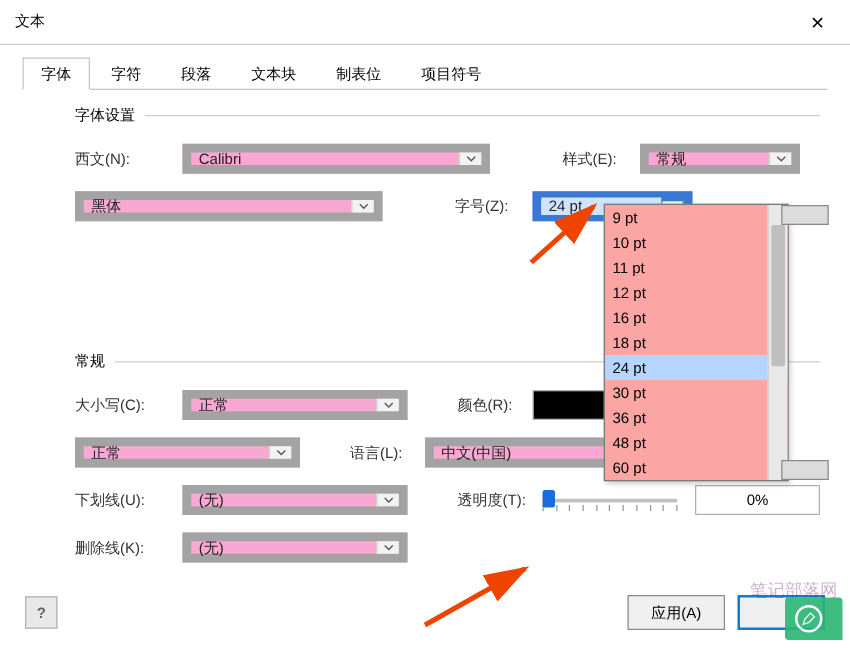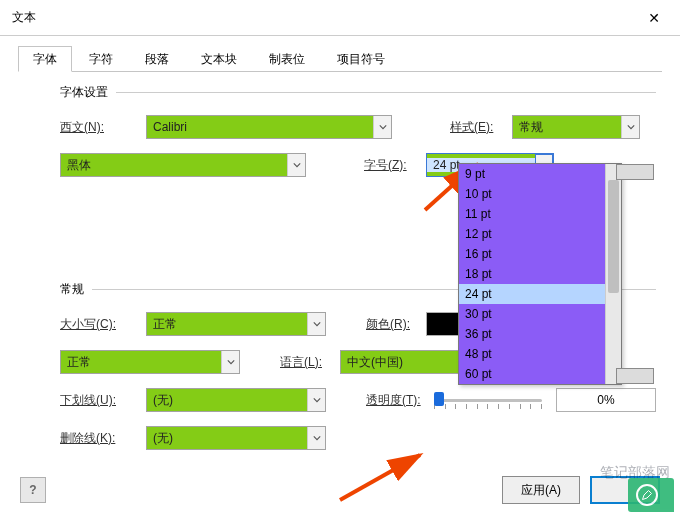--- a/index.html
+++ b/index.html
@@ -12,23 +12,23 @@
 .tabs-bar { margin: 10px 18px 0 18px; border-bottom: 1px solid #c5c5c5; display: flex; height: 26px; }
 .tab { padding: 4px 14px; font-size: 12px; color: #000000; cursor: pointer; border: 1px solid transparent; border-bottom: none; margin-right: 2px; }
 .tab.active { border: 1px solid #c5c5c5; border-bottom: 1px solid #fff; background: #fff; margin-bottom: -1px; }
 
 .panel { padding: 12px 24px 0 24px; margin-left: 36px; }
 .hr-wrap { display: flex; align-items: center; margin-bottom: 14px; }
 .hr-wrap .label { font-size: 12px; margin-right: 8px; }
 .hr-wrap .line { flex: 1; height: 1px; background: #ccc; }
 
 .row { display: flex; align-items: center; margin-bottom: 14px; min-height: 24px; }
-.field-label { width: 86px; text-align: left; font-size: 12px; color: #333; padding-right: 6px; text-decoration: underline; }
-
-.combo { position: relative; border: 1px solid #a3a3a3; background: #84cc16; height: 24px; display: flex; align-items: center; justify-content: center; }
+.field-label { width: 86px; text-align: left; font-size: 12px; color: #333; padding-right: 6px; }
+
+.combo { position: relative; border: 7px solid #a3a3a3; background: #f9a8d4; height: 24px; display: flex; align-items: center; justify-content: center; }
 .combo .value { flex: 1; padding: 0 6px; font-size: 12px; color: #222; }
 .combo .arrow { width: 18px; height: 100%; display: flex; align-items: center; justify-content: center; border-left: 1px solid #ccc; background: #f2f2f2; cursor: pointer; }
 .combo .arrow svg { width: 8px; height: 8px; }
 .combo.open .arrow { border: 1px solid #3a78d6; }
 
 .combo.wide { width: 246px; }
 .combo.mid { width: 128px; }
 .combo.sm  { width: 128px; }
 .combo.lang { width: 190px; }
 
@@ -39,42 +39,42 @@
 .color-swatch .arrow { width: 18px; display: flex; align-items: center; justify-content: center; background: #f2f2f2; border-left: 1px solid #ccc; }
 
 .slider-wrap { display: flex; align-items: center; flex: 1; }
 .slider-track { position: relative; flex: 1; height: 20px; }
 .slider-track .rail { position: absolute; top: 9px; left: 0; right: 0; height: 3px; background: #c0c0c0; border-radius: 2px; }
 .slider-track .ticks { position: absolute; top: 14px; left: 0; right: 0; display: flex; justify-content: space-between; }
 .slider-track .ticks i { width: 1px; height: 5px; background: #999; display: block; }
 .slider-thumb { position: absolute; top: 2px; left: 0; width: 10px; height: 14px; background: #1a6bdc; border-radius: 2px; }
 .slider-val { width: 100px; border: 1px solid #b0b0b0; height: 24px; margin-left: 14px; display: flex; align-items: center; justify-content: center; font-size: 12px; }
 
-.dropdown-list { position: absolute; top: 163px; left: 458px; width: 164px; border: 1px solid #7a7a7a; background: #8b5cf6; z-index: 50; box-shadow: 2px 2px 4px rgba(0,0,0,0.2); }
+.dropdown-list { position: absolute; top: 163px; left: 483px; width: 148px; border: 1px solid #7a7a7a; background: #fca5a5; z-index: 50; box-shadow: 2px 2px 4px rgba(0,0,0,0.2); }
 .dropdown-list .items { max-height: 240px; overflow: hidden; }
 .dropdown-list .item { padding: 3px 6px; font-size: 12px; cursor: pointer; }
 .dropdown-list .item.selected { background: #b5d5ff; }
 .dropdown-list .scrollbar { position: absolute; top: 0; right: 0; width: 16px; height: 100%; background: #e8e8e8; border-left: 1px solid #ccc; }
 .dropdown-list .scrollbar .btn { height: 16px; background: #dcdcdc; display: flex; align-items: center; justify-content: center; }
 .dropdown-list .scrollbar .track { position: absolute; top: 16px; bottom: 16px; left: 0; right: 0; }
 .dropdown-list .scrollbar .thumb { position: absolute; left: 2px; right: 2px; top: 0; height: 60%; background: #bfbfbf; border-radius: 2px; }
 
 .red-arrow { position: absolute; pointer-events: none; }
 .red-arrow svg { display: block; }
 
 .footer { position: absolute; bottom: 14px; left: 20px; right: 20px; display: flex; align-items: center; }
 .help-btn { width: 26px; height: 26px; border: 1px solid #b0b0b0; background: #e8e8e8; display: flex; align-items: center; justify-content: center; font-weight: bold; color: #666; cursor: pointer; }
 .footer .spacer { flex: 1; }
 .btn { height: 28px; padding: 0 18px; border: 1px solid #8a8a8a; background: #efefef; font-size: 12px; cursor: pointer; margin-left: 10px; display: flex; align-items: center; }
 .btn.primary { border: 2px solid #0a7fd0; }
 
 .watermark { position: absolute; right: 6px; bottom: 6px; display: flex; align-items: center; background: #2bb673; color: #fff; padding: 6px 10px 6px 8px; border-radius: 3px 3px 0 3px; font-size: 15px; z-index: 80; opacity: 0.9; }
 .watermark .wicon { width: 22px; height: 22px; border: 2px solid #fff; border-radius: 50%; margin-right: 6px; display: flex; align-items: center; justify-content: center; }
 .watermark .sub { font-size: 9px; opacity: 0.9; margin-top: 1px; }
-.wm-light { position: absolute; right: 10px; bottom: 36px; color: #0f172a; font-size: 14px; opacity: 0.35; z-index: 60; }
+.wm-light { position: absolute; right: 10px; bottom: 36px; color: #701a75; font-size: 14px; opacity: 0.35; z-index: 60; }
 </style>
 </head>
 <body>
 
 <div class="titlebar">
   <span class="title">文本</span>
   <span class="close">✕</span>
 </div>
 
 <div class="tabs-bar">

